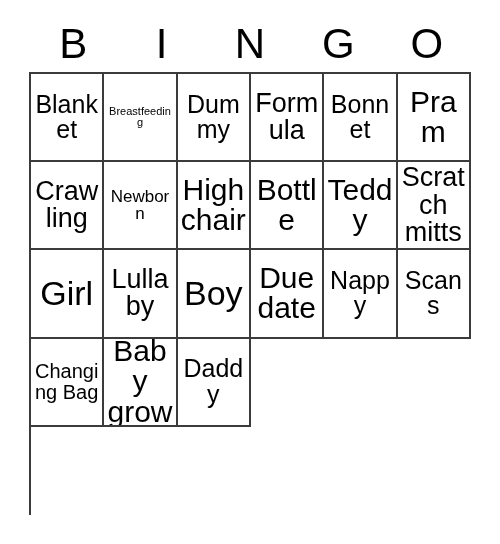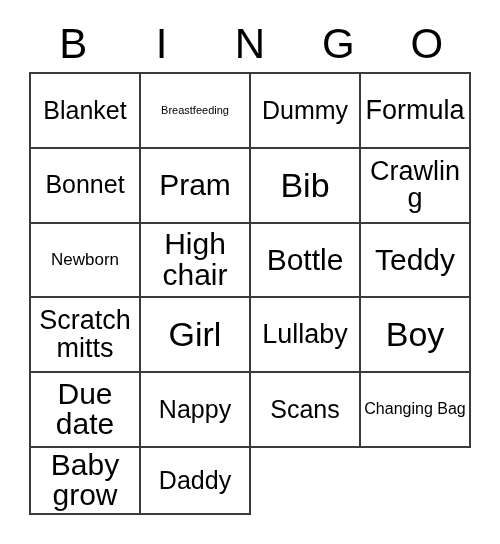--- a/index.html
+++ b/index.html
@@ -48,21 +48,21 @@
   #grid {
     position: absolute;
     left: 29px;
     top: 72px;
     width: 442px;
     height: 443px;
     box-sizing: border-box;
     border-top: 2px solid #3b3b3b;
     border-left: 2px solid #3b3b3b;
     display: grid;
-    grid-template-columns: repeat(4, 1fr);
+    grid-template-columns: repeat(6, 1fr);
     grid-template-rows: repeat(5, 1fr);
   }
   .cell {
     box-sizing: border-box;
     border-right: 2px solid #3b3b3b;
     border-bottom: 2px solid #3b3b3b;
     display: flex;
     align-items: center;
     justify-content: center;
     text-align: center;
@@ -77,21 +77,21 @@
     color: #000000;
     word-wrap: break-word;
   }
 
   
   .fs-xxl  { font-size: 34px; }
   .fs-xl   { font-size: 30px; }
   .fs-lg   { font-size: 25px; }
   .fs-md   { font-size: 27px; }
   .fs-sm   { font-size: 17px; }
-  .fs-xs   { font-size: 16px; }
+  .fs-xs   { font-size: 20px; }
   .fs-xxs  { font-size: 11px; }
 </style>
 </head>
 <body>
 
 <div id="card">
 
   <div id="header-row">
     <div class="header-letter">B</div>
     <div class="header-letter">I</div>
@@ -113,23 +113,20 @@
     </div>
     <div class="cell">
       <span class="cell-text fs-md">Formula</span>
     </div>
     <div class="cell">
       <span class="cell-text fs-lg">Bonnet</span>
     </div>
 
     <div class="cell">
       <span class="cell-text fs-xl">Pram</span>
-    </div>
-    <div class="cell">
-      <span class="cell-text fs-xxl">Bib</span>
     </div>
     <div class="cell">
       <span class="cell-text fs-md">Crawling</span>
     </div>
     <div class="cell">
       <span class="cell-text fs-sm">Newborn</span>
     </div>
 
     <div class="cell">
       <span class="cell-text fs-xl">High chair</span>

